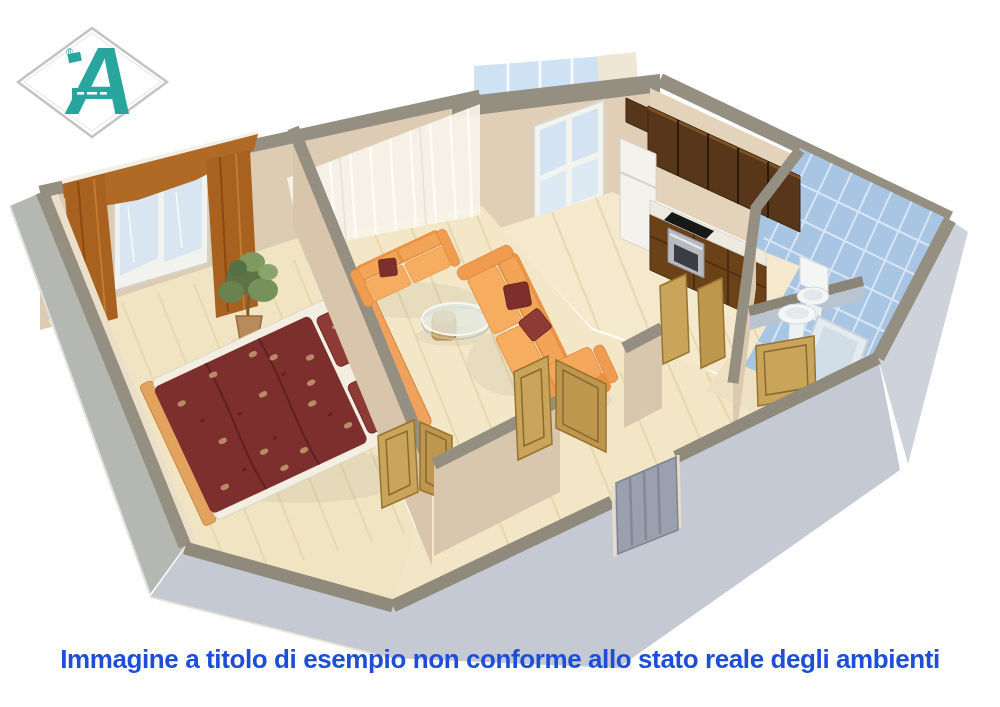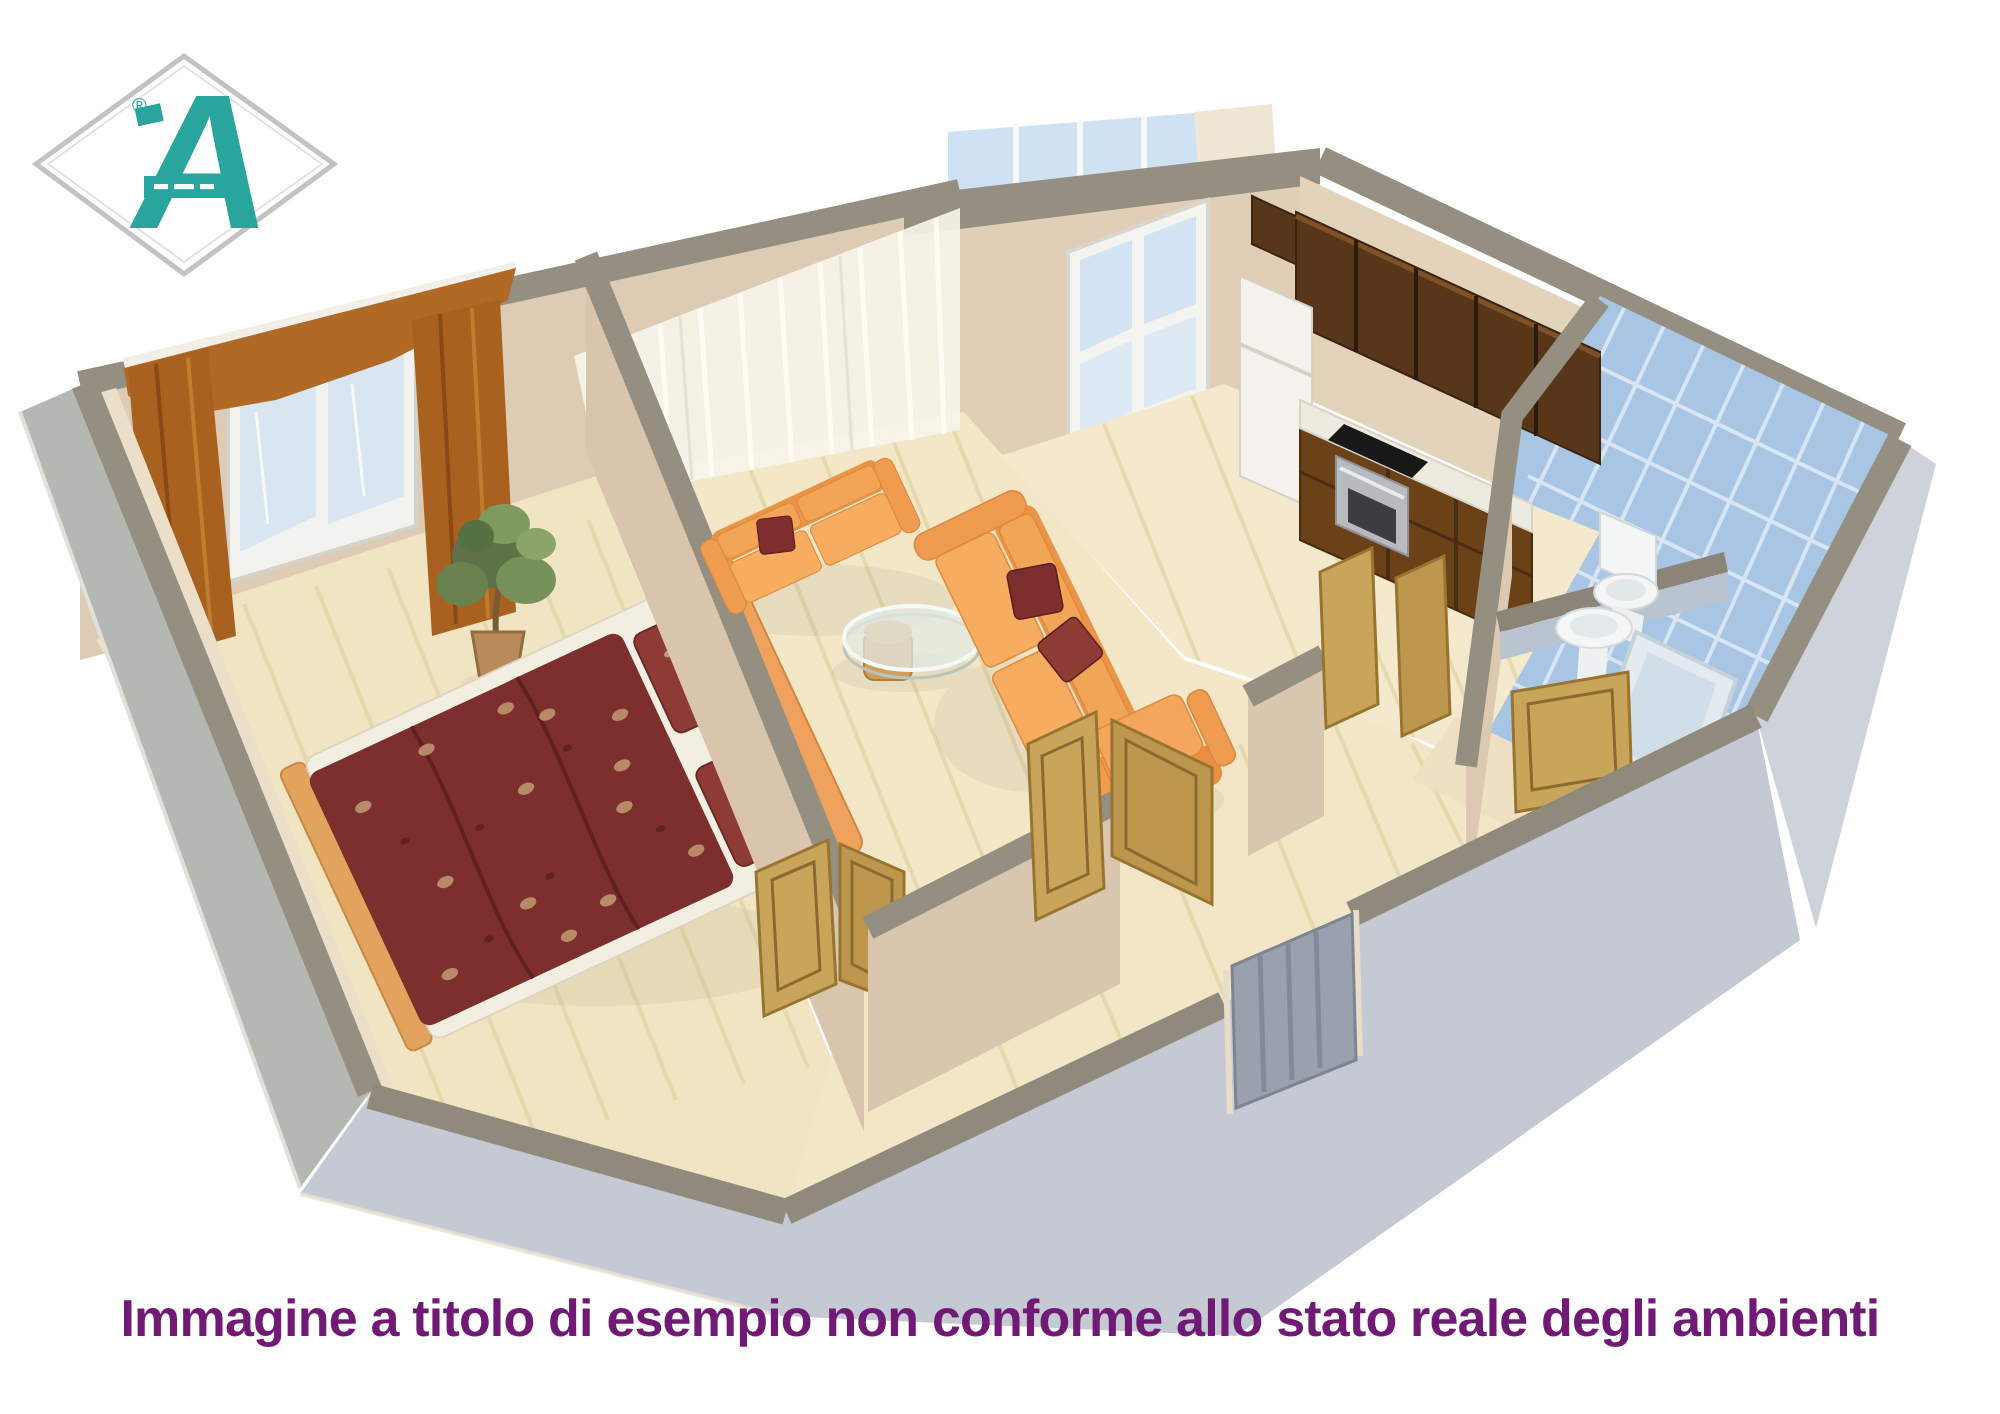--- a/index.html
+++ b/index.html
@@ -1,20 +1,20 @@
 <!DOCTYPE html>
 <html><head>
 <meta charset="utf-8">
 <style>
   html,body{margin:0;padding:0;background:#ffffff;}
   #stage{position:relative;width:1000px;height:707px;background:#ffffff;overflow:hidden;
          font-family:"Liberation Sans", sans-serif;}
   #plan-svg{position:absolute;left:0;top:0;}
   #caption{position:absolute;left:0;top:644px;width:1000px;text-align:center;
-           font-size:26px;font-weight:700;letter-spacing:-0.4px;color:#701a75;
+           font-size:26px;font-weight:700;letter-spacing:-0.4px;color:#1d4ed8;
            font-family:"Liberation Sans", sans-serif;white-space:nowrap;}
 </style>
 </head>
 <body>
 
 <div id="stage">
 
 <svg id="plan-svg" width="1000" height="707" viewBox="0 0 1000 707">
   <defs>
     <clipPath id="clipBed">

